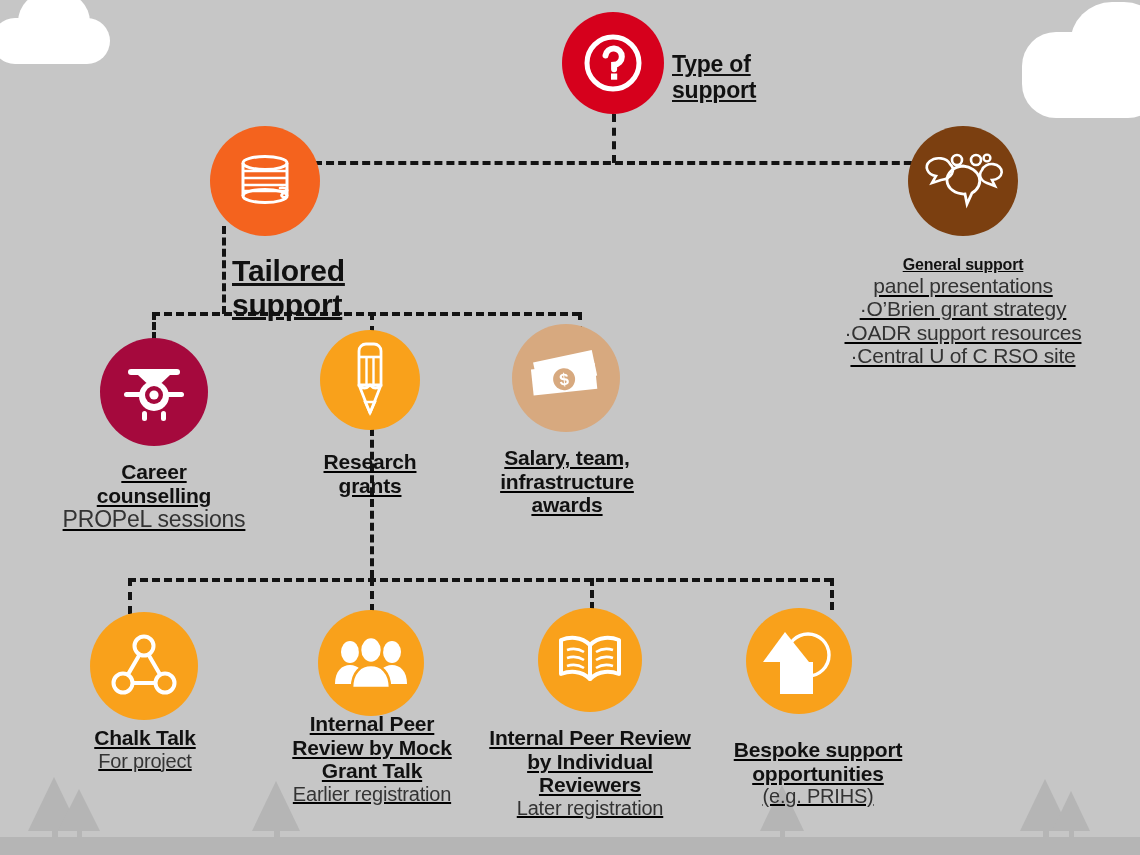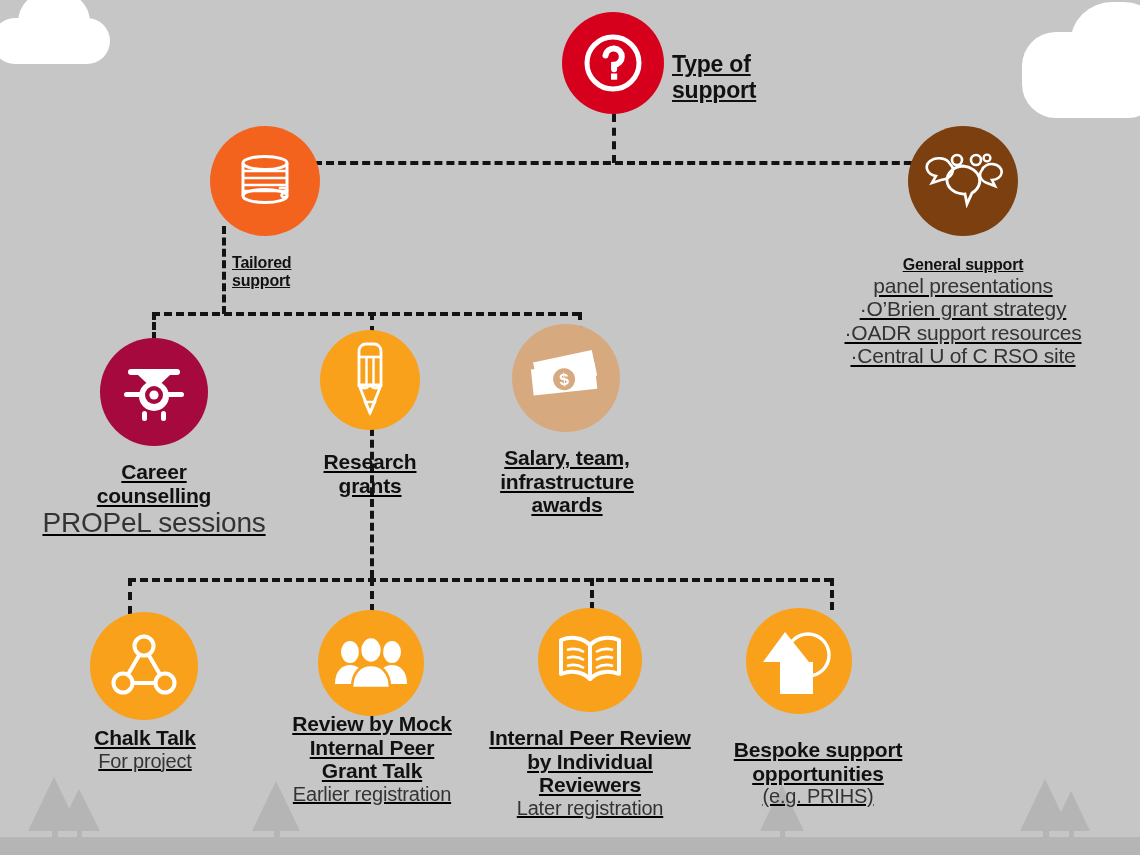--- a/index.html
+++ b/index.html
@@ -102,23 +102,23 @@
     letter-spacing: -0.2px;
   }
   .lbl-bullets {
     color: #333333;
     letter-spacing: -0.2px;
   }
   .lbl-bullets div { white-space: nowrap; }
 
   
   .t-root   { font-size: 23px; }
-  .t-branch { font-size: 16px; }
+  .t-branch { font-size: 30px; }
   .t-mid    { font-size: 21px; }
-  .s-mid    { font-size: 28px; }
+  .s-mid    { font-size: 23px; }
   .t-leaf   { font-size: 21px; }
   .s-leaf   { font-size: 20px; }
   .t-gen    { font-size: 16px; }
   .s-gen    { font-size: 21px; }
 </style>
 </head>
 <body>
 
 <div id="stage">
 
@@ -310,22 +310,22 @@
         <ellipse cx="17" cy="18" rx="9" ry="11" fill="#ffffff"></ellipse>
         <path d="M2 50 c0 -13 7 -19 15 -19 c8 0 15 6 15 19 z" fill="#ffffff"></path>
         <ellipse cx="59" cy="18" rx="9" ry="11" fill="#ffffff"></ellipse>
         <path d="M44 50 c0 -13 7 -19 15 -19 c8 0 15 6 15 19 z" fill="#ffffff"></path>
         <ellipse cx="38" cy="16" rx="11" ry="13" fill="#ffffff" stroke="#f9a11b" stroke-width="2.6"></ellipse>
         <path d="M19 54 c0 -16 9 -23 19 -23 c10 0 19 7 19 23 z" fill="#ffffff" stroke="#f9a11b" stroke-width="2.6"></path>
       </svg>
     </div>
   </div>
   <div class="labels" style="left:276px; top:712px; width:192px;">
+    <div class="lbl-title t-leaf">Internal Peer</div>
     <div class="lbl-title t-leaf">Review by Mock</div>
-    <div class="lbl-title t-leaf">Internal Peer</div>
     <div class="lbl-title t-leaf">Grant Talk</div>
     <div class="lbl-sub s-leaf">Earlier registration</div>
   </div>
 
   <div class="node" style="left:538px; top:608px;">
     <div class="circle" style="width:104px; height:104px; background:#f9a11b;">
       <svg width="74" height="58" viewBox="0 0 74 58">
         <path d="M37 14 C28 5 16 6 8 9 v34 c8 -3 20 -4 29 5 z" fill="none" stroke="#ffffff" stroke-width="4" stroke-linejoin="round"></path>
         <path d="M37 14 C46 5 58 6 66 9 v34 c-8 -3 -20 -4 -29 5 z" fill="none" stroke="#ffffff" stroke-width="4" stroke-linejoin="round"></path>
         <path d="M14 19 q9 -3 17 2 M14 27 q9 -3 17 2 M14 35 q9 -3 17 2" fill="none" stroke="#ffffff" stroke-width="2.6"></path>

